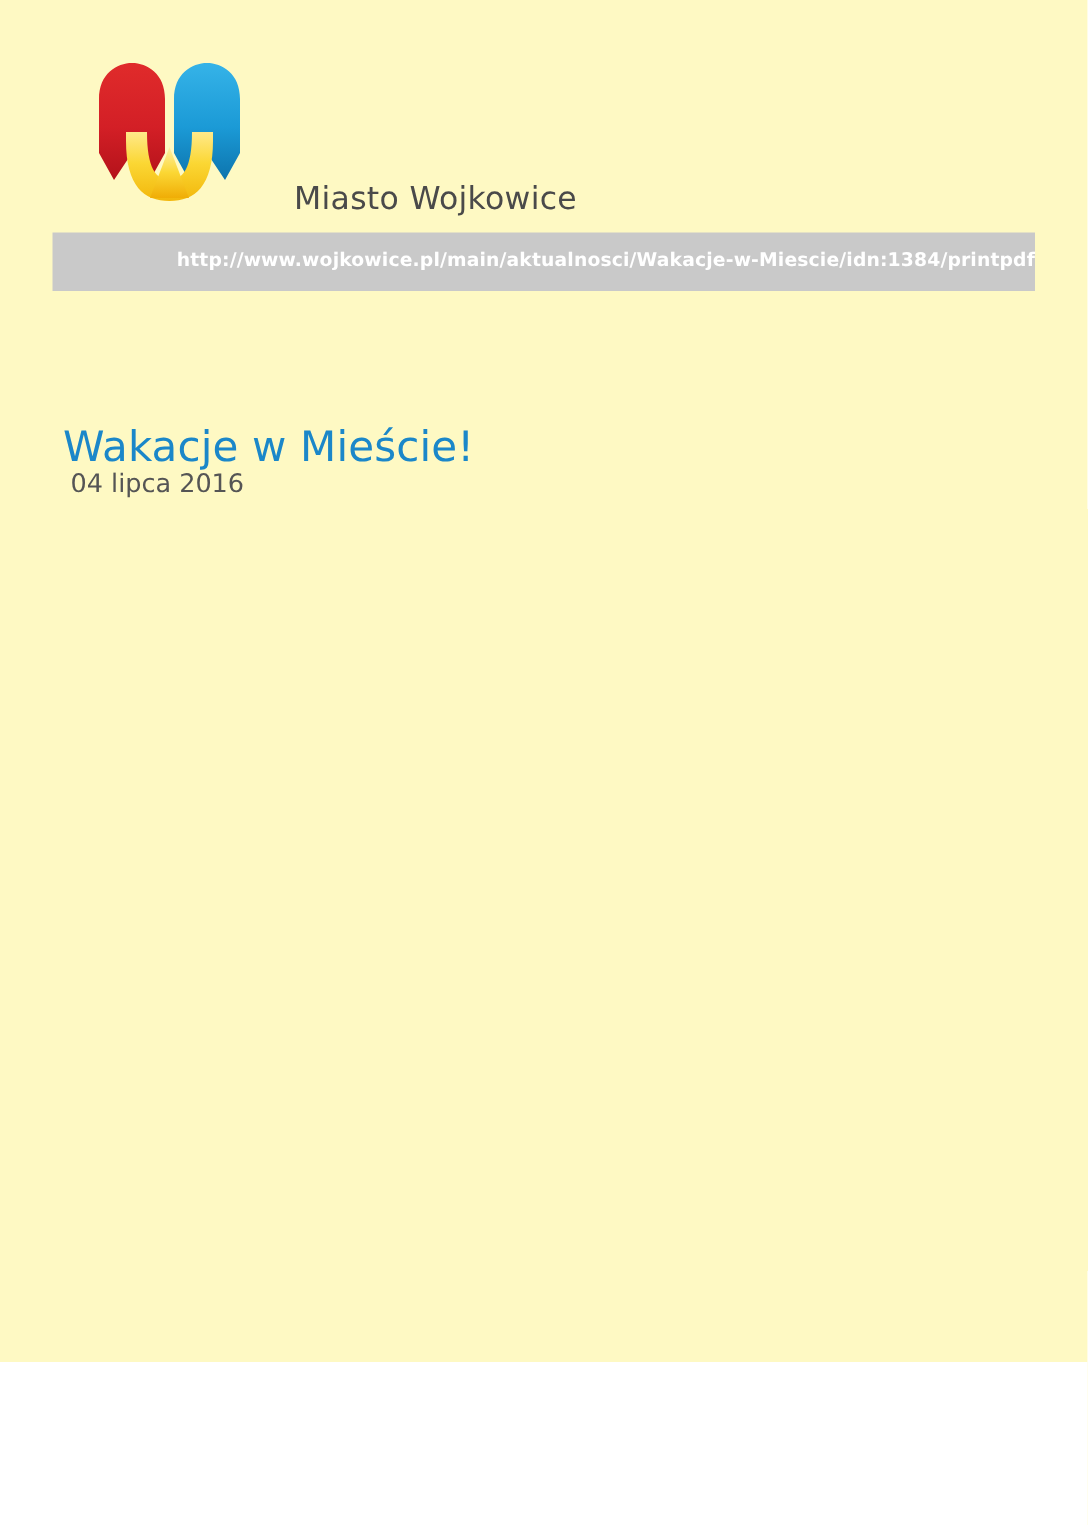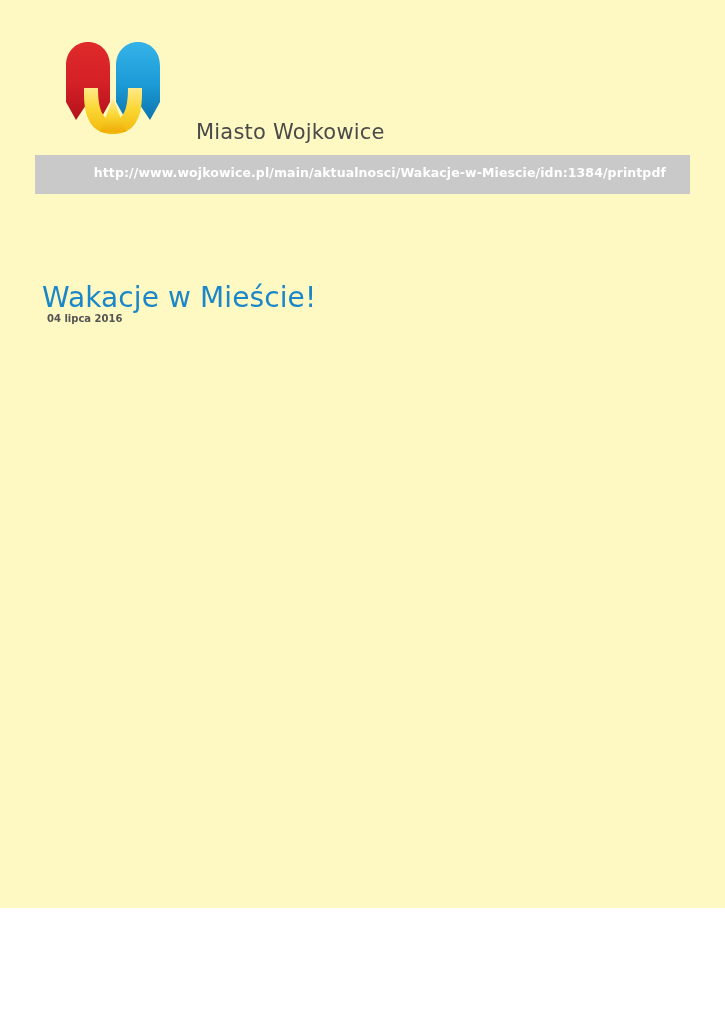--- a/index.html
+++ b/index.html
@@ -47,21 +47,21 @@
   .url-bar {
     position: absolute;
     left: 35px;
     top: 155px;
     width: 655px;
     height: 39px;
     background: #c9c9c9;
   }
   .url-text {
     position: absolute;
-    right: 24px;
+    right: 0;
     top: 10px;
     font-size: 12.5px;
     font-weight: bold;
     color: #ffffff;
     white-space: nowrap;
     letter-spacing: 0.1px;
   }
   
   .article-title {
     position: absolute;
@@ -70,23 +70,22 @@
     font-size: 28px;
     font-weight: normal;
     color: #1b87c9;
     letter-spacing: 0.1px;
     white-space: nowrap;
   }
   .article-date {
     position: absolute;
     left: 47px;
     top: 313px;
-    font-size: 10px;
+    font-size: 17px;
     color: #555555;
-    font-weight: bold;
   }
 </style>
 </head>
 <body>
 
 <div class="page">
 
   <div class="header">
 
     <div class="logo">

